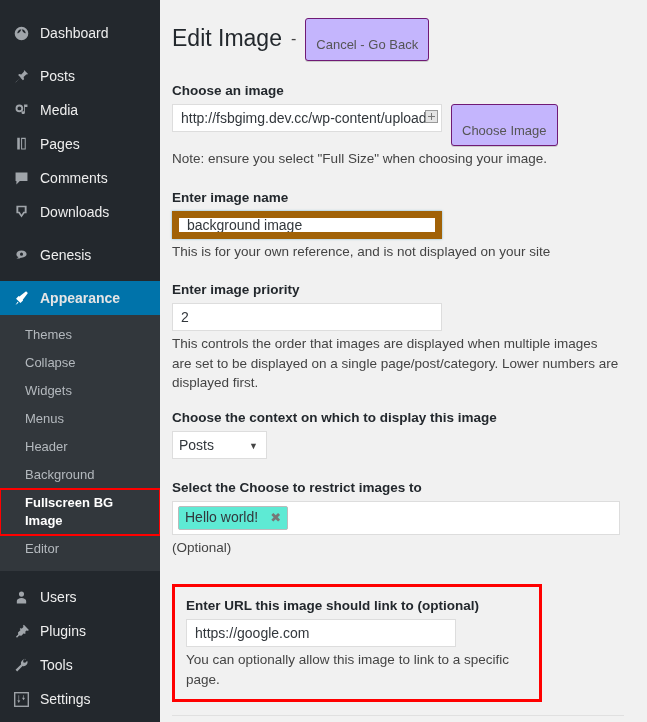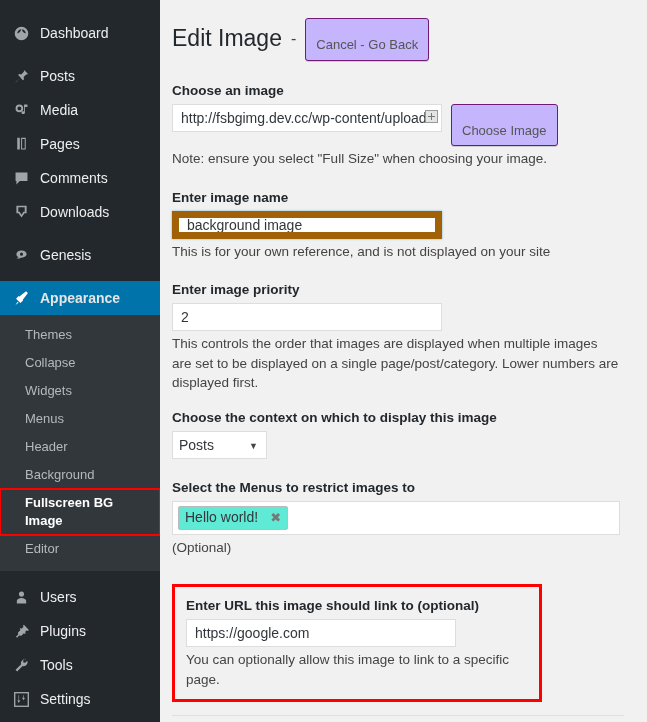--- a/index.html
+++ b/index.html
@@ -435,21 +435,21 @@
           <option>Posts</option>
         </select>
         <span class="sel-caret">▼</span>
       </span>
     </div>
 
     <div class="gap-md"></div>
 
     
     <div class="field-block">
-      <label class="flabel">Select the Menus to restrict images to</label>
+      <label class="flabel">Select the Choose to restrict images to</label>
       <div class="multiselect">
         <span class="chip">
           <span>Hello world!</span>
           <span class="x">✖</span>
         </span>
       </div>
       <p class="fdesc">(Optional)</p>
     </div>
 
     <div class="gap-sm"></div>

